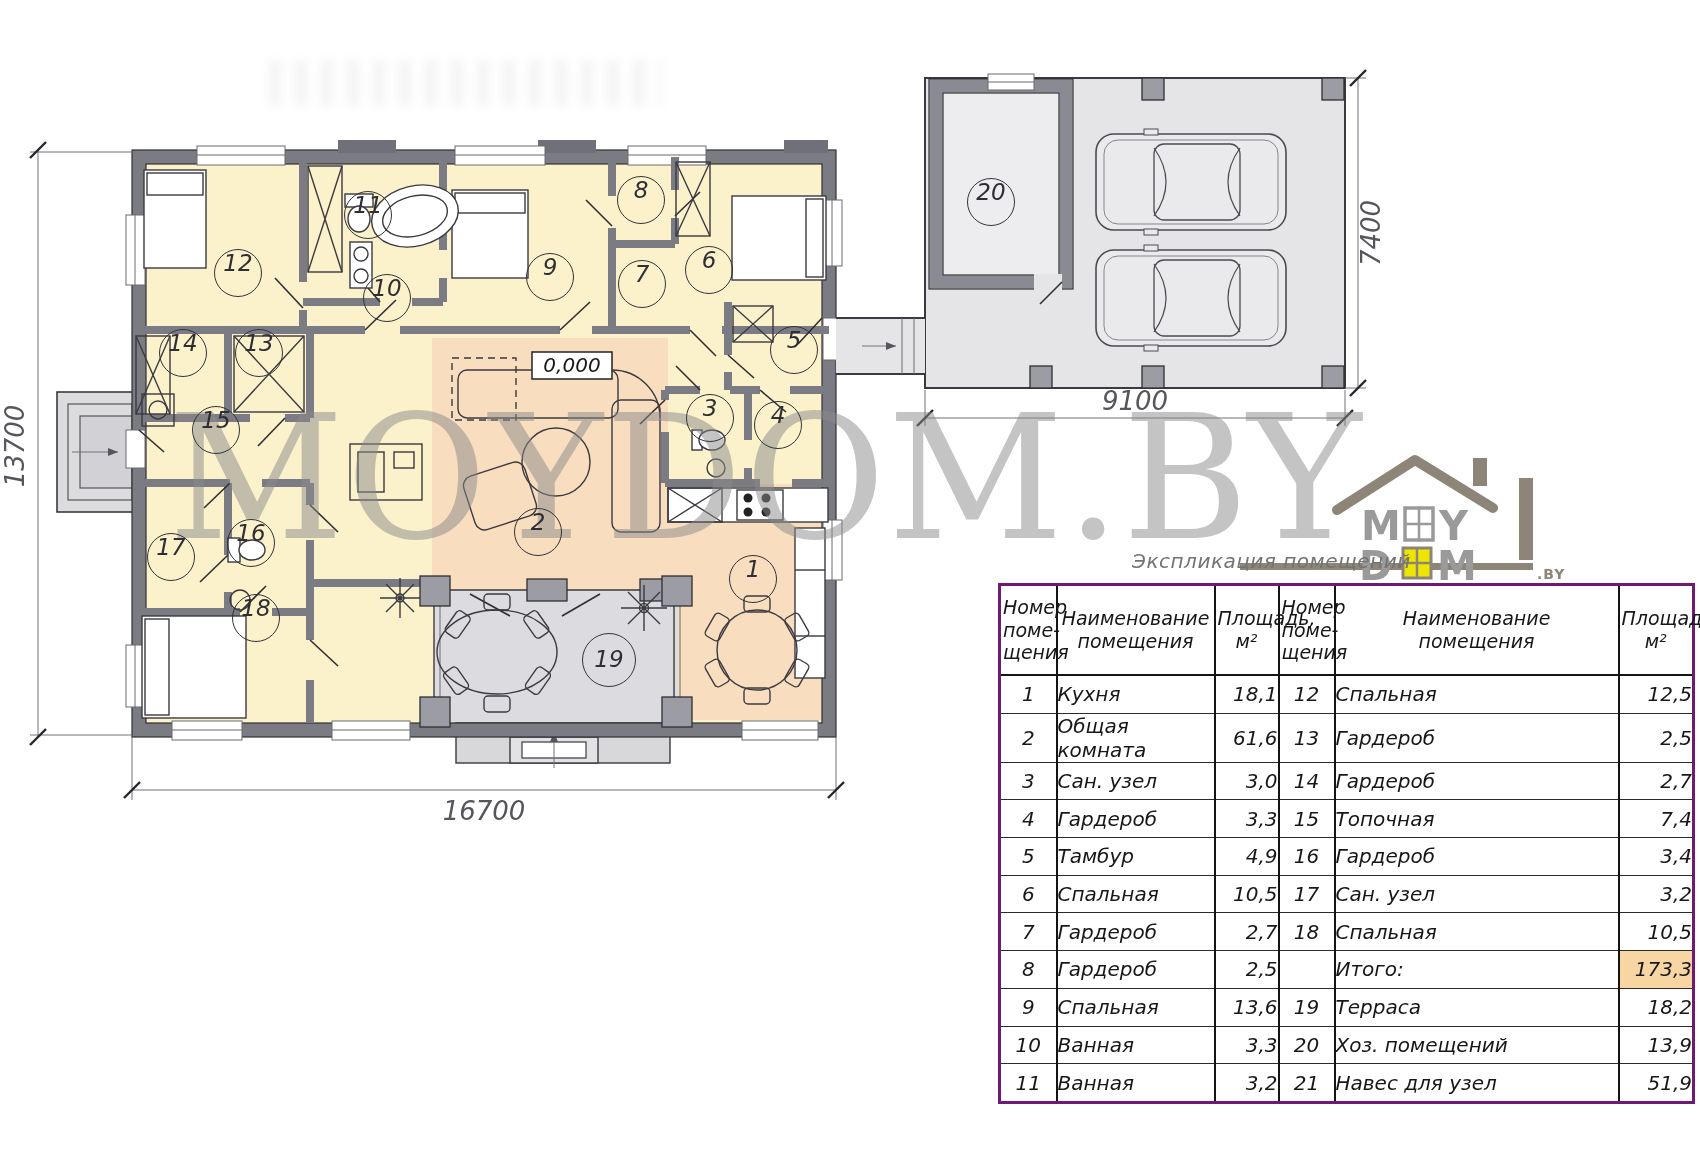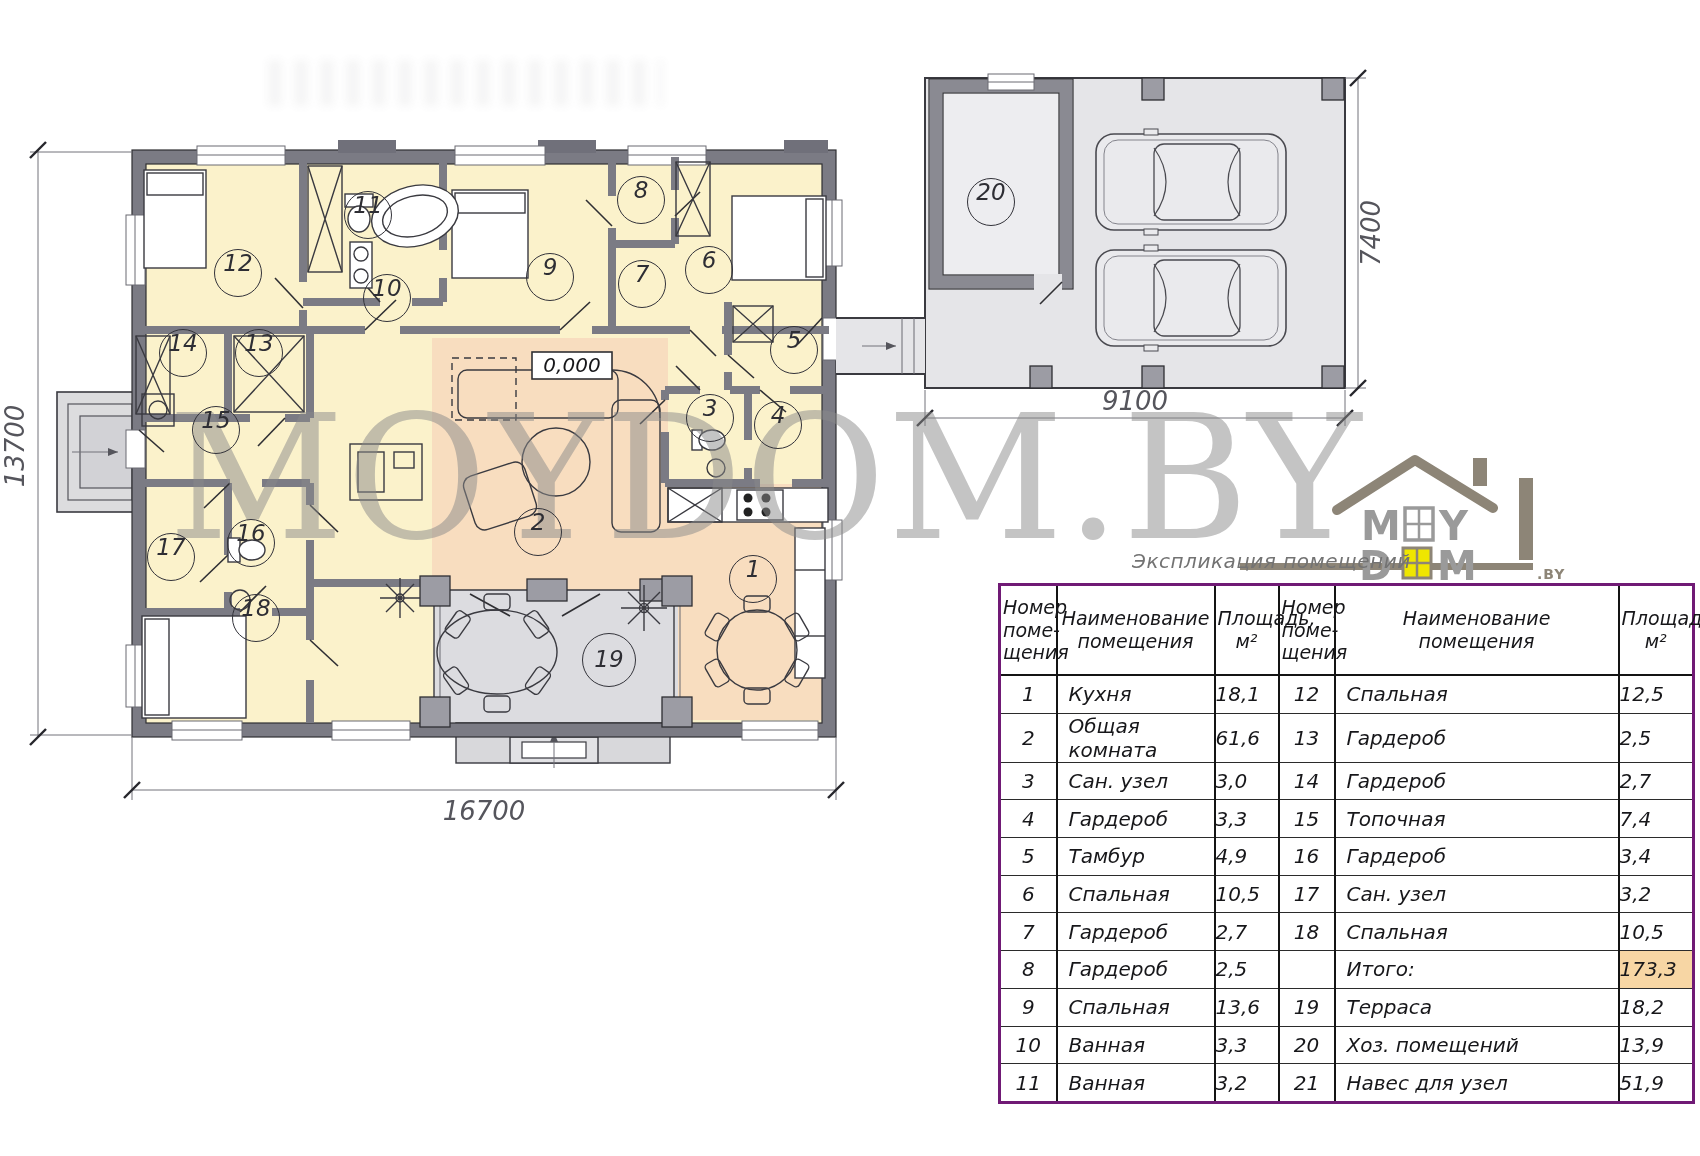--- a/index.html
+++ b/index.html
@@ -37,22 +37,22 @@
   #room-table col.w-area1{width:64px}
   #room-table col.w-num2{width:56px}
   #room-table col.w-name2{width:284px}
   #room-table col.w-area2{width:75px}
   #room-table th{height:88px;font:italic 19px "DejaVu Sans",sans-serif;font-weight:normal;
       white-space:pre-line;line-height:1.2;border-left:2.5px solid #141414;
       border-bottom:2.5px solid #141414;padding:0 2px;}
   #room-table td{height:36.7px;border-left:2.5px solid #141414;border-top:1.3px solid #2b2b2b;
       padding:0;}
   #room-table td.c-num{text-align:center}
-  #room-table td.c-name{text-align:left;padding-left:11px}
-  #room-table td.c-area{text-align:left}
+  #room-table td.c-name{text-align:left;}
+  #room-table td.c-area{text-align:right}
   #room-table td.hl{background:#f7d6a4}
   
   #logo{position:absolute;left:1335px;top:448px;width:240px;height:140px;}
   #logo svg{overflow:visible}
   .logo-letter{font:700 40px "DejaVu Sans",sans-serif;fill:#9a9a9a}
   .logo-by{font:700 14px "DejaVu Sans",sans-serif;fill:#8d8577;letter-spacing:1px}
   
   #ghost-band{position:absolute;left:268px;top:60px;width:395px;height:46px;
       background:repeating-linear-gradient(90deg,rgba(120,120,125,.16) 0 14px,rgba(255,255,255,0) 14px 26px);
       filter:blur(4px);opacity:.45;}

